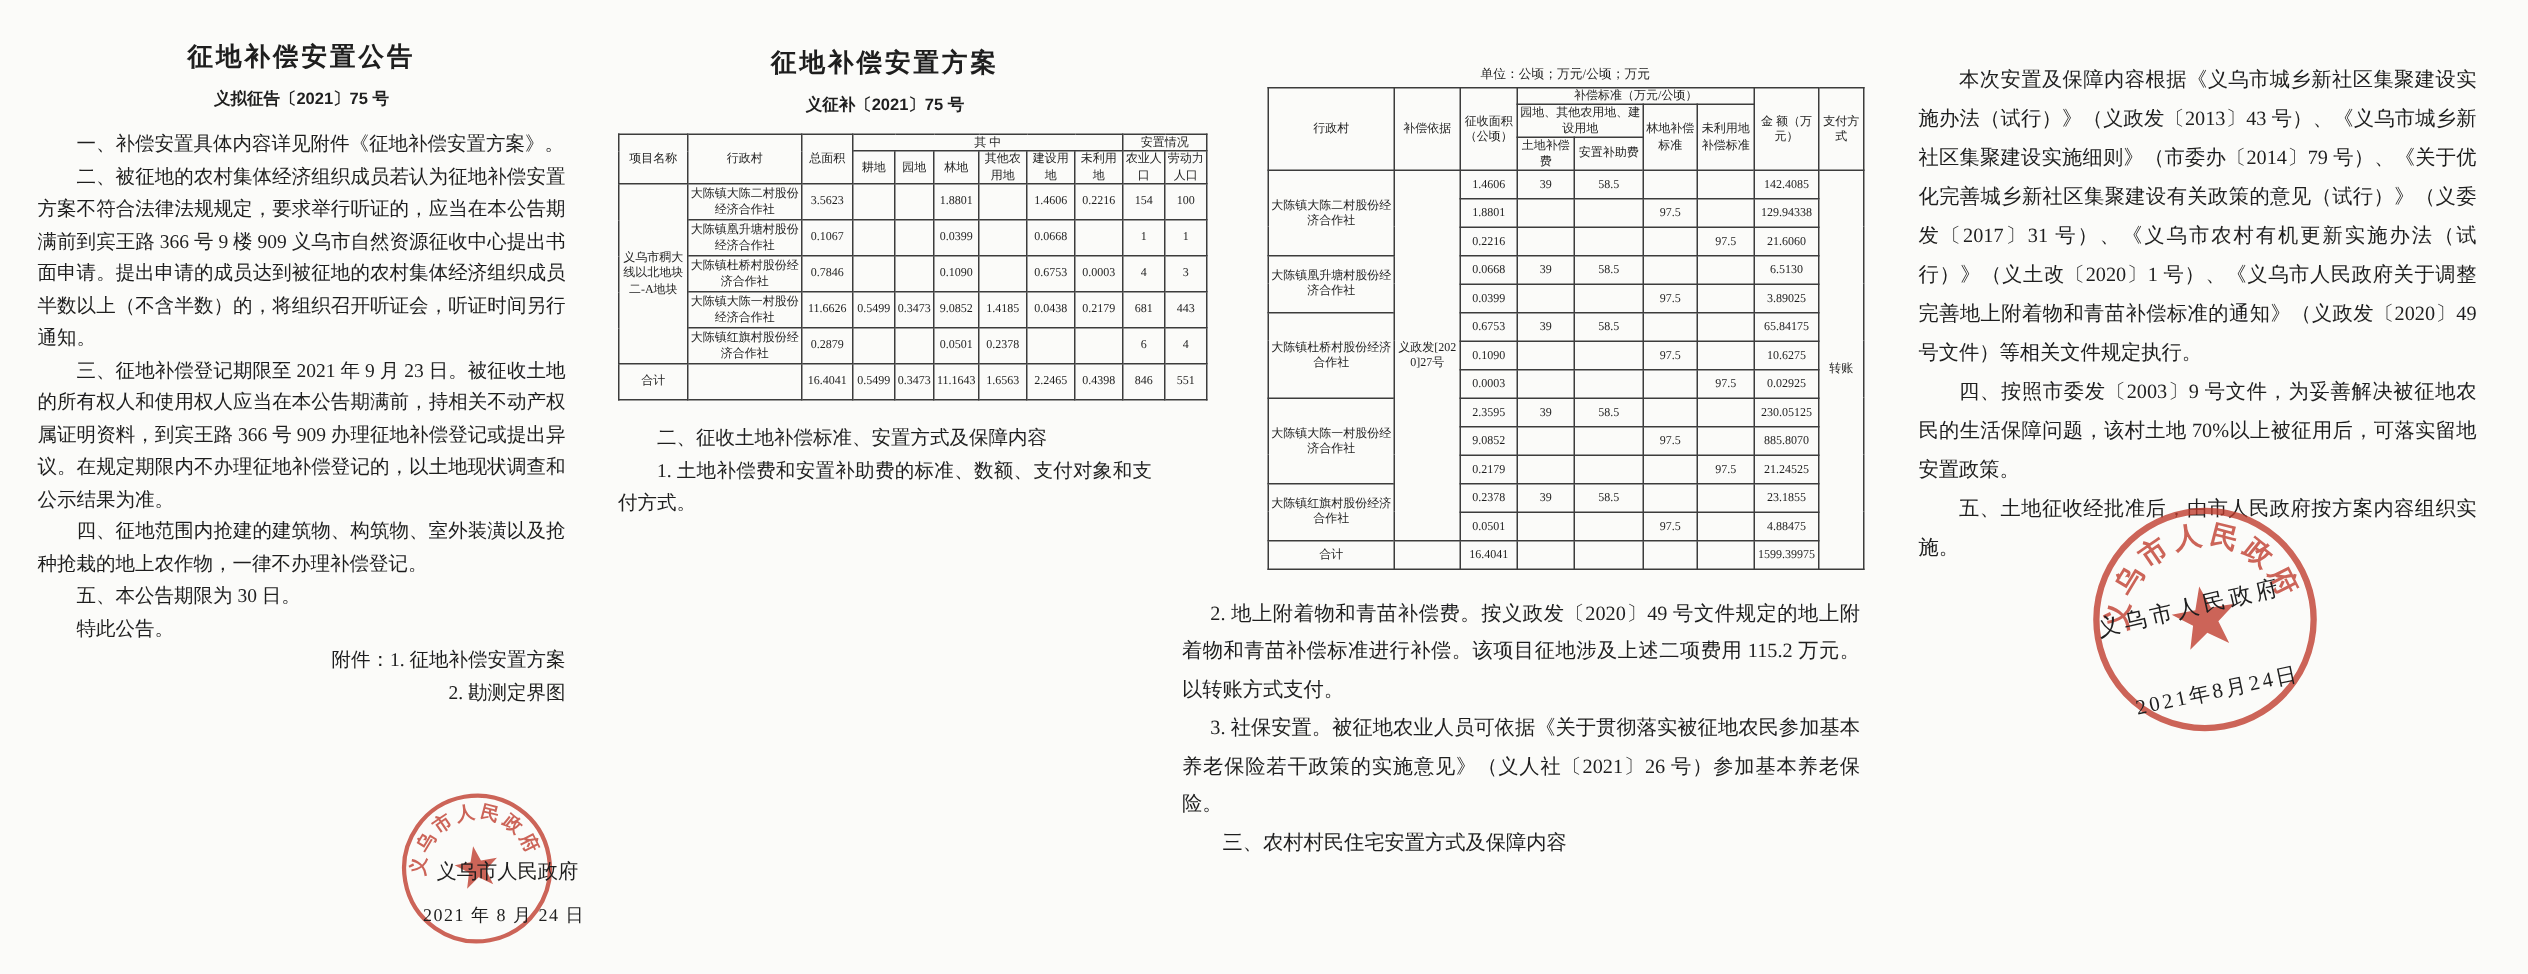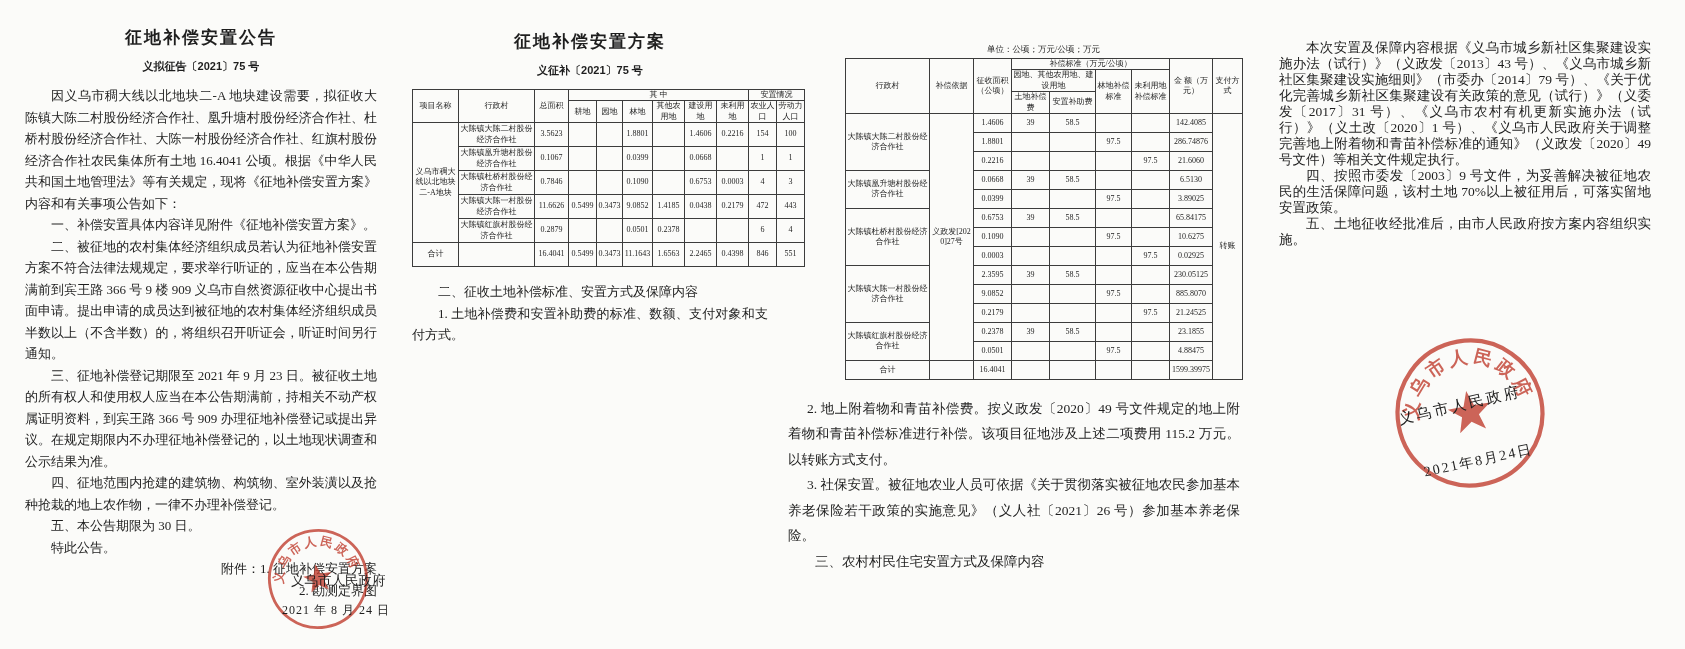--- a/index.html
+++ b/index.html
@@ -38,21 +38,21 @@
   }
   .t1{width:392px;font-size:8px;}
   .t1 td{height:23px;}
   .t2{width:397px;font-size:8px;}
   .t2 td{height:18px;}
 
   .col3 .tablewrap{margin-left:57px;width:397px;}
   .col3 .body-text{margin-top:16px;}
   .col3 .body-text p{font-size:13.5px;line-height:25.5px;}
   .col3 .body-text p.item{text-indent:1.4em;}
-  .col4 .body-text p{font-size:13.5px;line-height:16px;}
+  .col4 .body-text p{font-size:13.5px;line-height:26px;}
   .col2 .sec-heading,.col2 .body-text{font-size:13px;}
   .col2 .mt{margin-top:14px;}
 
   .sign1{position:absolute;left:230px;top:482px;width:150px;height:150px;}
   .sign1 .seal{position:absolute;left:10px;top:24px;width:106px;height:106px;}
   .sign1 .sign-name{position:absolute;left:36px;top:70px;font-size:13.5px;white-space:nowrap;}
   .sign1 .sign-date{position:absolute;left:27px;top:100px;font-size:12px;letter-spacing:1px;white-space:nowrap;}
 
   .sign2{position:absolute;left:100px;top:290px;width:280px;height:180px;}
   .sign2 .seal{position:absolute;left:12px;top:4px;width:158px;height:158px;}
@@ -66,21 +66,20 @@
 </style>
 </head>
 <body>
 
 <div class="page">
 
   <section class="col col1">
     <h1 class="doc-title">征地补偿安置公告</h1>
     <div class="doc-no">义拟征告〔2021〕75 号</div>
     <div class="body-text">
-      <p>因义乌市稠大线以北地块二-A 地块建设需要，拟征收大陈镇大陈二村股份经济合作社、凰升塘村股份经济合作社、杜桥村股份经济合作社、大陈一村股份经济合作社、红旗村股份经济合作社农民集体所有土地 16.4041 公顷。根据《中华人民共和国土地管理法》等有关规定，现将《征地补偿安置方案》内容和有关事项公告如下：</p>
       <p>一、补偿安置具体内容详见附件《征地补偿安置方案》。</p>
       <p>二、被征地的农村集体经济组织成员若认为征地补偿安置方案不符合法律法规规定，要求举行听证的，应当在本公告期满前到宾王路 366 号 9 楼 909 义乌市自然资源征收中心提出书面申请。提出申请的成员达到被征地的农村集体经济组织成员半数以上（不含半数）的，将组织召开听证会，听证时间另行通知。</p>
       <p>三、征地补偿登记期限至 2021 年 9 月 23 日。被征收土地的所有权人和使用权人应当在本公告期满前，持相关不动产权属证明资料，到宾王路 366 号 909 办理征地补偿登记或提出异议。在规定期限内不办理征地补偿登记的，以土地现状调查和公示结果为准。</p>
       <p>四、征地范围内抢建的建筑物、构筑物、室外装潢以及抢种抢栽的地上农作物，一律不办理补偿登记。</p>
       <p>五、本公告期限为 30 日。</p>
       <p>特此公告。</p>
     </div>
     <div class="attach">
       <div class="l1">附件：1. 征地补偿安置方案</div>
       <div class="l2">2. 勘测定界图</div>
@@ -175,21 +174,21 @@
       </tr>
       <tr>
         <td>大陈镇大陈一村股份经济合作社</td>
         <td>11.6626</td>
         <td>0.5499</td>
         <td>0.3473</td>
         <td>9.0852</td>
         <td>1.4185</td>
         <td>0.0438</td>
         <td>0.2179</td>
-        <td>472</td>
+        <td>681</td>
         <td>443</td>
       </tr>
       <tr>
         <td>大陈镇红旗村股份经济合作社</td>
         <td>0.2879</td>
         <td></td>
         <td></td>
         <td>0.0501</td>
         <td>0.2378</td>
         <td></td>
@@ -261,21 +260,21 @@
           <td></td>
           <td>142.4085</td>
           <td rowspan="14">转账</td>
         </tr>
         <tr>
           <td>1.8801</td>
           <td></td>
           <td></td>
           <td>97.5</td>
           <td></td>
-          <td>286.74876</td>
+          <td>129.94338</td>
         </tr>
         <tr>
           <td>0.2216</td>
           <td></td>
           <td></td>
           <td></td>
           <td>97.5</td>
           <td>21.6060</td>
         </tr>
         <tr>

